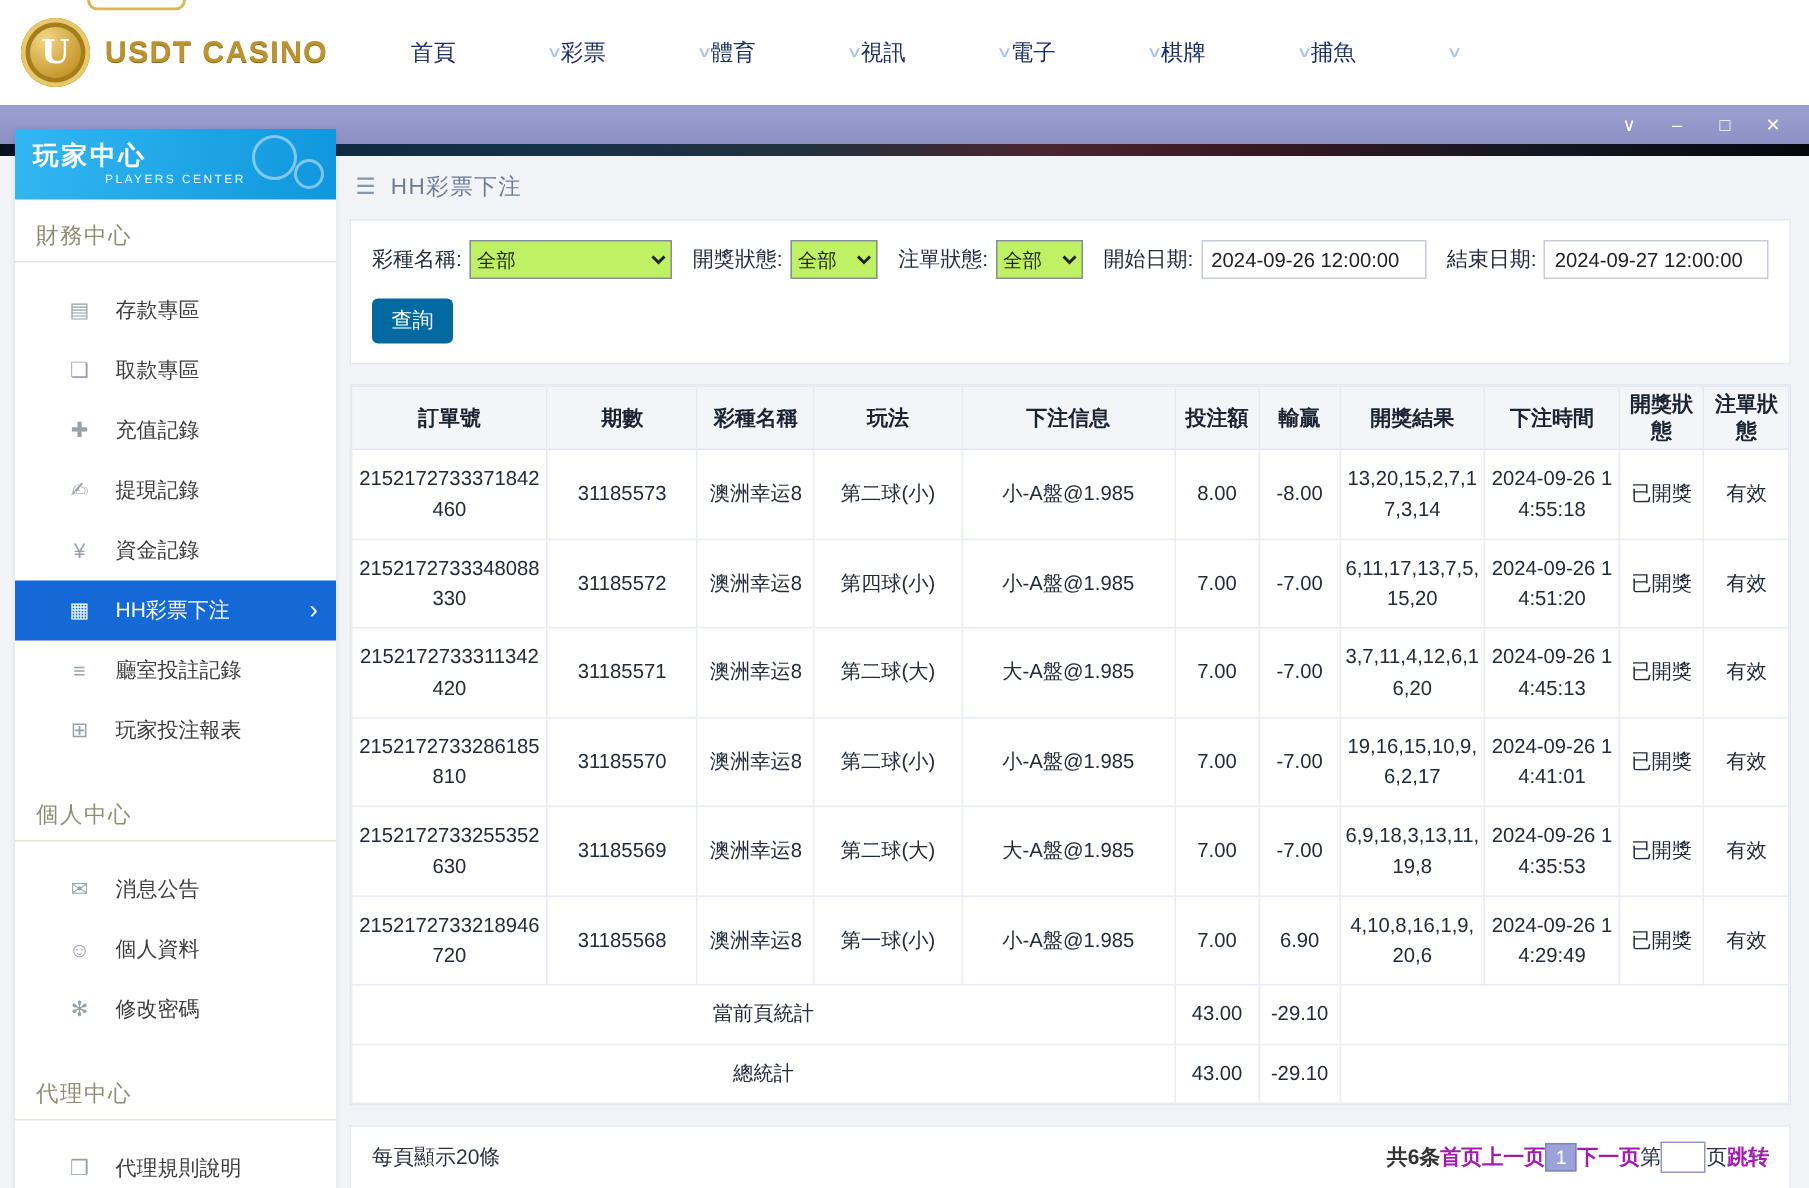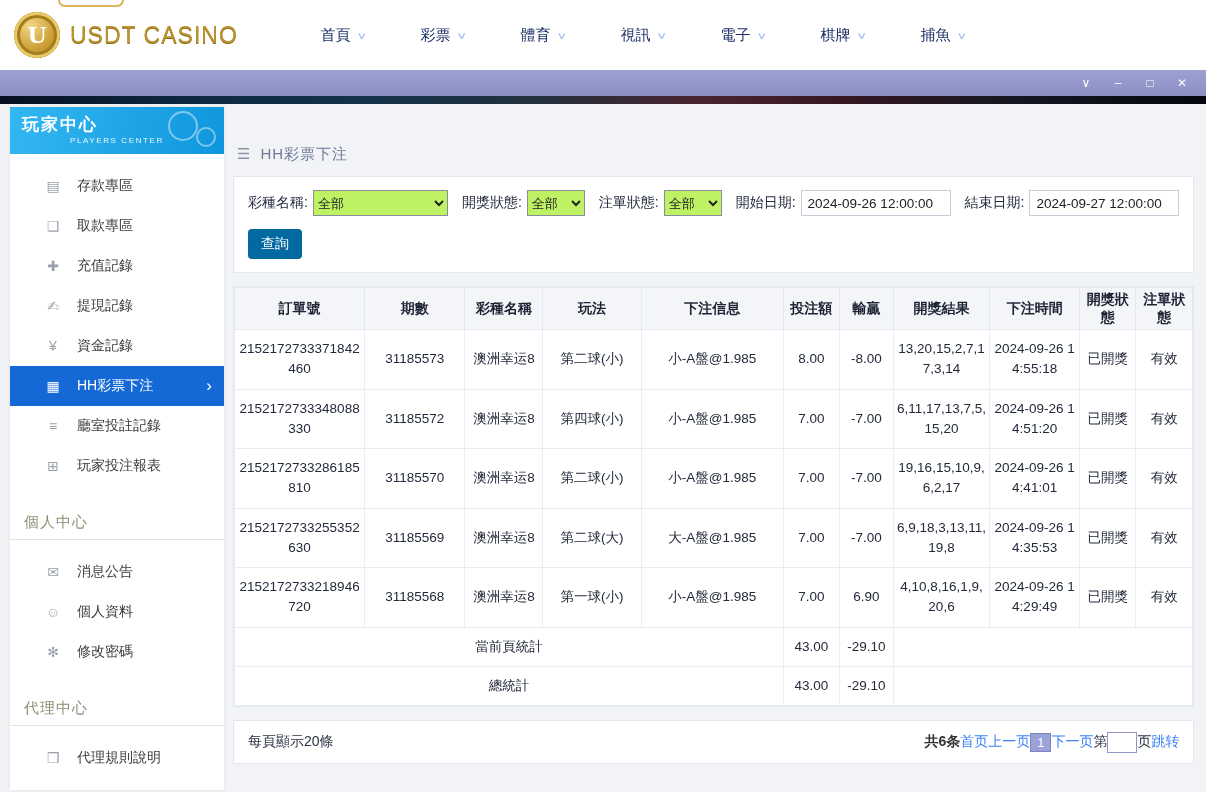--- a/index.html
+++ b/index.html
@@ -12,24 +12,24 @@
   
   .topbar { height:70px; background:#fff; display:flex; align-items:center; position:relative; }
   .logo-tab { position:absolute; top:0; left:58px; width:66px; height:7px;
     border:2px solid #d9b65c; border-top:none; border-radius:0 0 9px 9px; }
   .brand { display:flex; align-items:center; gap:10px; margin-left:14px; cursor:pointer; }
   .brand-badge { width:46px; height:46px; border-radius:50%;
     background:radial-gradient(circle at 35% 30%, #f2d685, #c89a30 60%, #8a6510);
     box-shadow:inset 0 0 0 3px #e8c96a, inset 0 0 0 6px #a57d1d;
     display:flex; align-items:center; justify-content:center;
     color:#fff; font-weight:bold; font-size:22px; font-family:"DejaVu Serif",serif; }
-  .brand-name { font-size:23px; font-weight:normal; color:#bb9330; letter-spacing:1px;
+  .brand-name { font-size:20px; font-weight:bold; color:#bb9330; letter-spacing:1px;
     text-shadow:0 1px 0 #8a6a14; }
   .topnav { display:flex; margin-left:55px; }
-  .nav-item { width:100px; display:flex; align-items:center; justify-content:center; gap:7px;
+  .nav-item { width:100px; display:flex; align-items:center; justify-content:space-between; gap:7px;
     font-size:15px; color:#1b2f66; cursor:pointer; }
   .nav-caret { color:#a9c3ef; font-size:10px; transform:scaleX(1.5); }
   
   .winbar { height:26px; background:linear-gradient(#9da1d2,#8b8fc2);
     display:flex; align-items:center; justify-content:flex-end; padding-right:8px; }
   .win-ico { width:32px; text-align:center; color:#fff; font-size:12px; line-height:26px; cursor:pointer; }
   
   .deco-strip { height:8px;
     background:linear-gradient(90deg,#05101f 0%,#0d2740 15%,#14324a 30%,#23303c 45%,#4a2430 58%,#351822 70%,#131722 85%,#05070d 100%); }
   
@@ -74,21 +74,21 @@
   table { width:100%; border-collapse:collapse; table-layout:fixed; }
   th { height:42px; background:#f4f5f8; font-size:14px; color:#1c2333; font-weight:bold;
     border:1px solid #e6e9f2; padding:0 1px; }
   td { border:1px solid #e9ecf4; font-size:13.5px; color:#232a3a; text-align:center;
     padding:9px 3px; word-break:break-all; line-height:1.5; }
   .pager { margin-top:13px; background:#fff; border:1px solid #e3e7f0; height:44px;
     display:flex; align-items:center; justify-content:space-between; padding:0 14px;
     font-size:14px; color:#2b3242; }
   .pager-right { display:flex; align-items:center; }
   .total { font-weight:bold; color:#333; }
-  .plink { color:#3b82f6; cursor:pointer; font-weight:normal; text-decoration:none; }
+  .plink { color:#a21caf; cursor:pointer; font-weight:bold; text-decoration:none; }
   .pcur { min-width:12px; padding:1px 6px; background:#9aa2d8; border:1px solid #7d85c0;
     color:#fff; text-align:center; font-size:13px; cursor:pointer; }
   .jump-input { width:30px; height:21px; border:1px solid #8f97c9; font-family:inherit; }
 </style>
 </head>
 <body>
 
 <div class="app">
 
   <header class="topbar">
@@ -143,20 +143,21 @@
   <div class="content">
 
     <aside class="sidebar">
       <div class="sb-header">
         <div class="sb-title">玩家中心</div>
         <div class="sb-sub">PLAYERS CENTER</div>
         <div class="sb-ball b1"></div>
         <div class="sb-ball b2"></div>
       </div>
 
+      <div class="sb-heading">財務中心</div>
       <div class="sb-group">
         <div class="sb-item">
           <span class="sb-ico">▤</span>
           <span>存款專區</span>
         </div>
         <div class="sb-item">
           <span class="sb-ico">❏</span>
           <span>取款專區</span>
         </div>
         <div class="sb-item">
@@ -291,20 +292,33 @@
               <td>第四球(小)</td>
               <td>小-A盤@1.985</td>
               <td>7.00</td>
               <td>-7.00</td>
               <td>6,11,17,13,7,5,15,20</td>
               <td>2024-09-26 14:51:20</td>
               <td>已開獎</td>
               <td>有效</td>
             </tr>
             <tr>
+              <td>2152172733311342420</td>
+              <td>31185571</td>
+              <td>澳洲幸运8</td>
+              <td>第二球(大)</td>
+              <td>大-A盤@1.985</td>
+              <td>7.00</td>
+              <td>-7.00</td>
+              <td>3,7,11,4,12,6,16,20</td>
+              <td>2024-09-26 14:45:13</td>
+              <td>已開獎</td>
+              <td>有效</td>
+            </tr>
+            <tr>
               <td>2152172733286185810</td>
               <td>31185570</td>
               <td>澳洲幸运8</td>
               <td>第二球(小)</td>
               <td>小-A盤@1.985</td>
               <td>7.00</td>
               <td>-7.00</td>
               <td>19,16,15,10,9,6,2,17</td>
               <td>2024-09-26 14:41:01</td>
               <td>已開獎</td>

